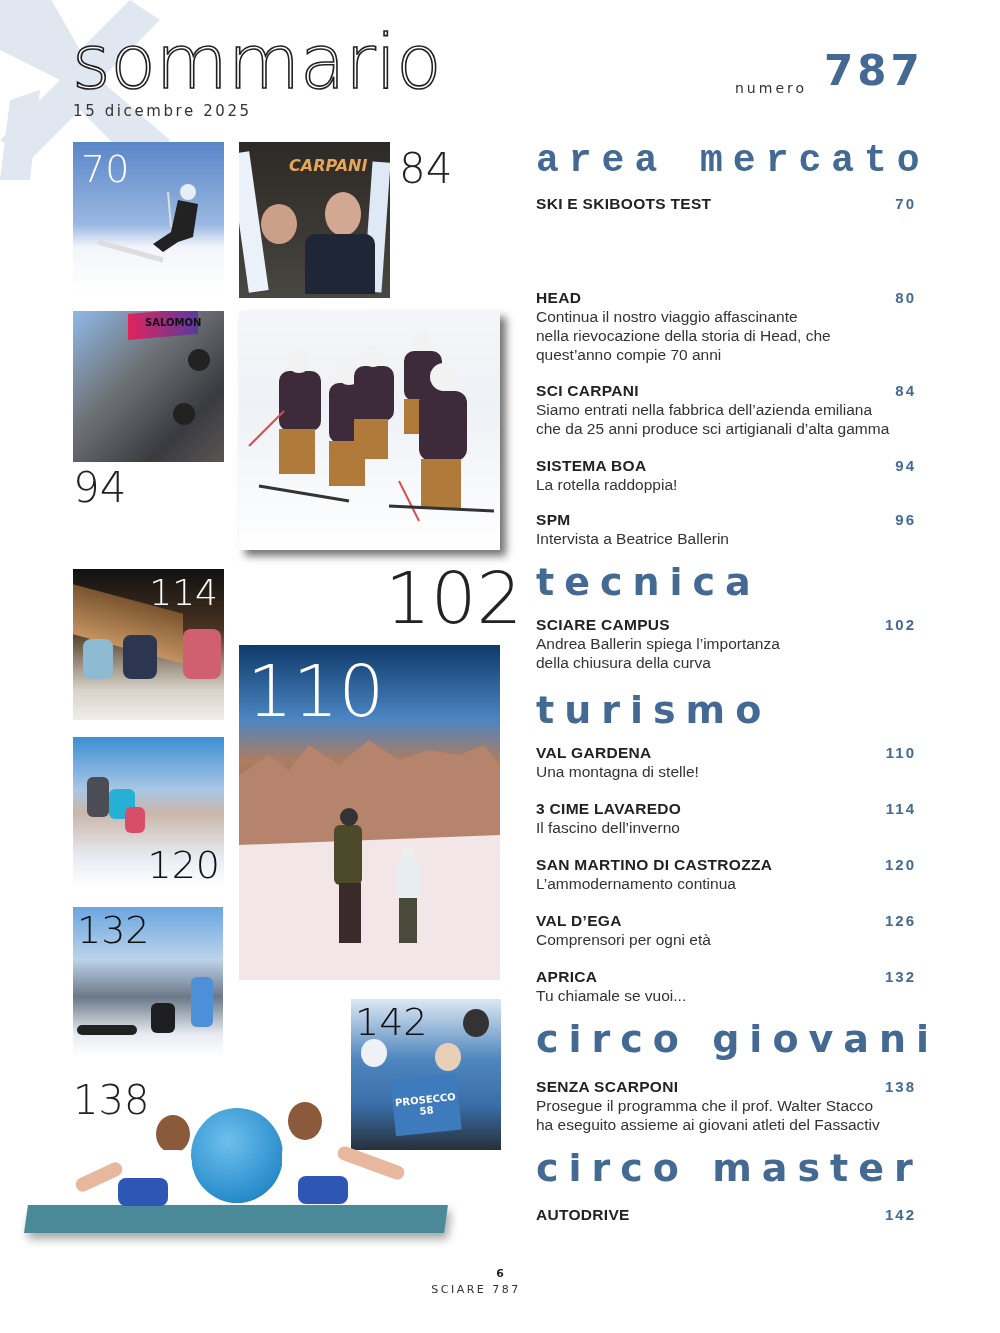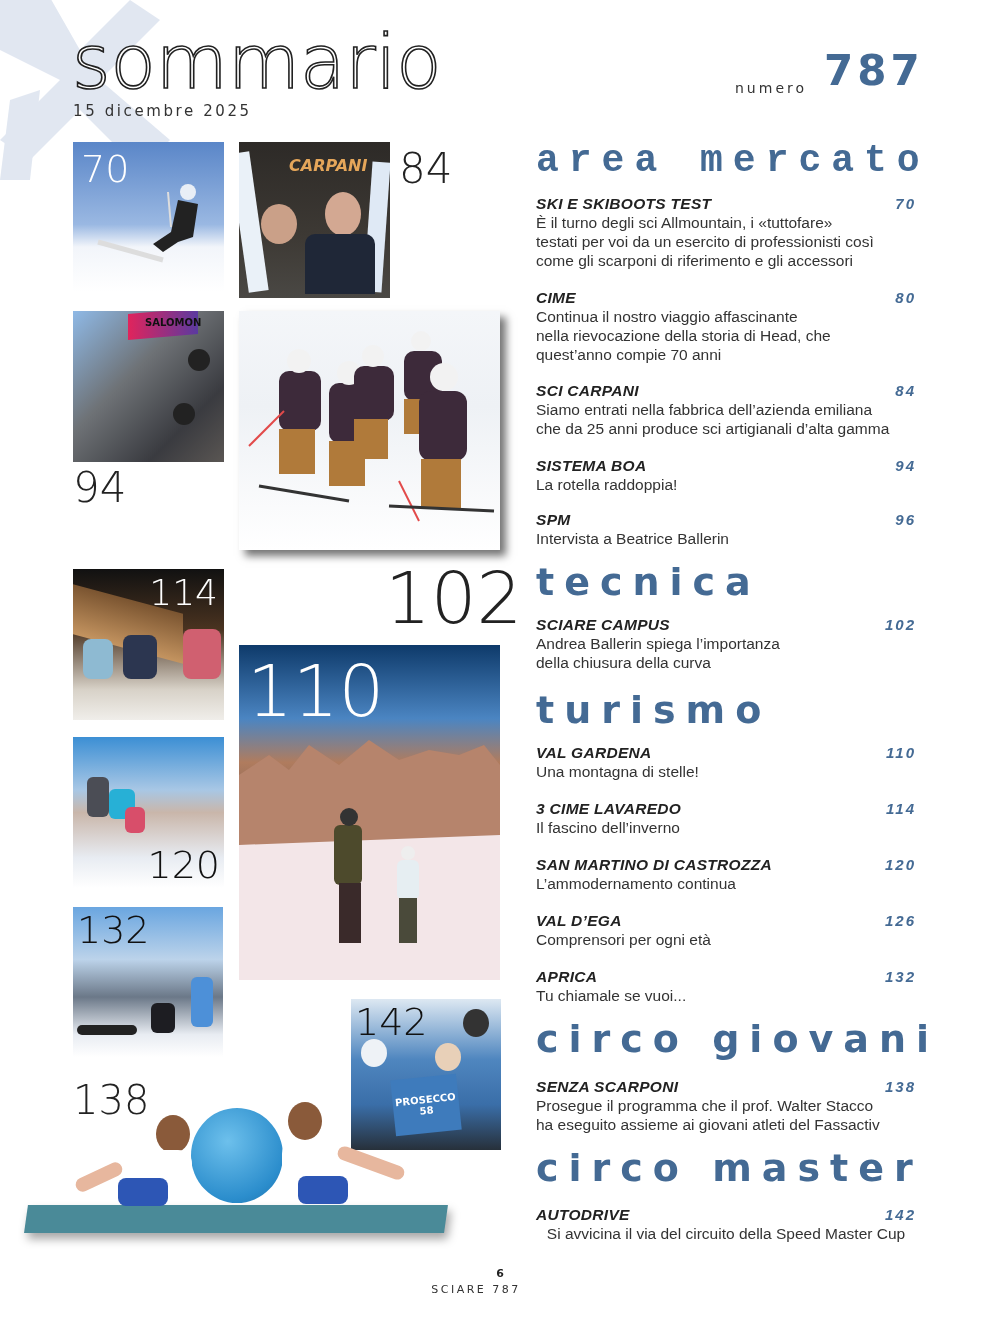--- a/index.html
+++ b/index.html
@@ -30,21 +30,21 @@
   .p138 { left: 26px; top: 1100px; width: 434px; height: 150px; }
 
   .mat { position: absolute; left: 0; top: 105px; width: 420px; height: 28px; background: #4a8a98; transform: skewX(-8deg); box-shadow: 4px 6px 10px rgba(0,0,0,0.35); }
   .ball { position: absolute; left: 165px; top: 8px; width: 92px; height: 95px; border-radius: 50%; background: radial-gradient(circle at 40% 35%, #6dc0ec, #2b8dcc 70%, #1e6fa8); }
   .kid { position: absolute; background: #fff; border-radius: 14px; }
   .kid-head { position: absolute; width: 34px; height: 38px; border-radius: 50%; background: #8a5a3a; }
   .kid-shorts { position: absolute; background: #2d56b5; border-radius: 8px; }
   .kid-leg { position: absolute; background: #e7b79e; border-radius: 8px; }
   .section-title { position: absolute; left: 536px; font-size: 38px; font-weight: bold; color: #446a94; letter-spacing: 10px; line-height: 44px; font-family: "DejaVu Sans", sans-serif; }
   .entry { position: absolute; left: 536px; width: 380px; }
-  .entry-head { display: flex; justify-content: space-between; align-items: baseline; font-style: italic; }
+  .entry-head { display: flex; justify-content: space-between; align-items: baseline; }
   .entry-title { font-family: "Liberation Sans", sans-serif; font-weight: bold; font-size: 15.5px; color: #222; letter-spacing: 0.3px; line-height: 19px; }
   .entry-page { font-family: "Liberation Sans", sans-serif; font-weight: bold; font-size: 15px; color: #446a94; letter-spacing: 2px; line-height: 19px; margin-right: 0px; }
   .entry-desc { font-family: "Liberation Sans", sans-serif; font-size: 15.5px; color: #333; line-height: 19px; white-space: pre-line; }
 
   .footer-page { position: absolute; left: 0; width: 1000px; top: 1267px; text-align: center; font-size: 11px; font-weight: bold; color: #222; }
   .footer-pub { position: absolute; left: 0; width: 952px; top: 1283px; text-align: center; font-size: 11px; letter-spacing: 2.5px; color: #333; }
 </style>
 </head>
 <body>
 
@@ -174,27 +174,24 @@
   <div class="kid-leg" style="left:310px;top:56px;width:70px;height:14px;transform:rotate(20deg);"></div>
 </div>
 
 <div class="section-title" style="top:139px;font-family:Liberation Mono, monospace;">area mercato</div>
 
 <div class="entry" style="top:194px;">
   <div class="entry-head">
       <span class="entry-title">SKI E SKIBOOTS TEST</span>
       <span class="entry-page">70</span>
     </div>
-  <div class="entry-desc">È il turno degli sci Allmountain, i «tuttofare»
-testati per voi da un esercito di professionisti così
-come gli scarponi di riferimento e gli accessori</div>
 </div>
 <div class="entry" style="top:288px;">
   <div class="entry-head">
-      <span class="entry-title">CIME</span>
+      <span class="entry-title">HEAD</span>
       <span class="entry-page">80</span>
     </div>
   <div class="entry-desc">Continua il nostro viaggio affascinante
 nella rievocazione della storia di Head, che
 quest’anno compie 70 anni</div>
 </div>
 <div class="entry" style="top:381px;">
   <div class="entry-head">
       <span class="entry-title">SCI CARPANI</span>
       <span class="entry-page">84</span>
@@ -268,22 +265,21 @@
 <div class="entry" style="top:1077px;">
   <div class="entry-head">
       <span class="entry-title">SENZA SCARPONI</span>
       <span class="entry-page">138</span>
     </div>
   <div class="entry-desc">Prosegue il programma che il prof. Walter Stacco
 ha eseguito assieme ai giovani atleti del Fassactiv</div>
 </div>
 
 <div class="section-title" style="top:1146px;">circo master</div>
-<div class="entry" style="top:1205px;text-align:center;">
+<div class="entry" style="top:1205px;">
   <div class="entry-head">
       <span class="entry-title">AUTODRIVE</span>
       <span class="entry-page">142</span>
     </div>
-  <div class="entry-desc">Si avvicina il via del circuito della Speed Master Cup</div>
 </div>
 
 <div class="footer-page">6</div>
 <div class="footer-pub">SCIARE 787</div>
 
 </body></html>

